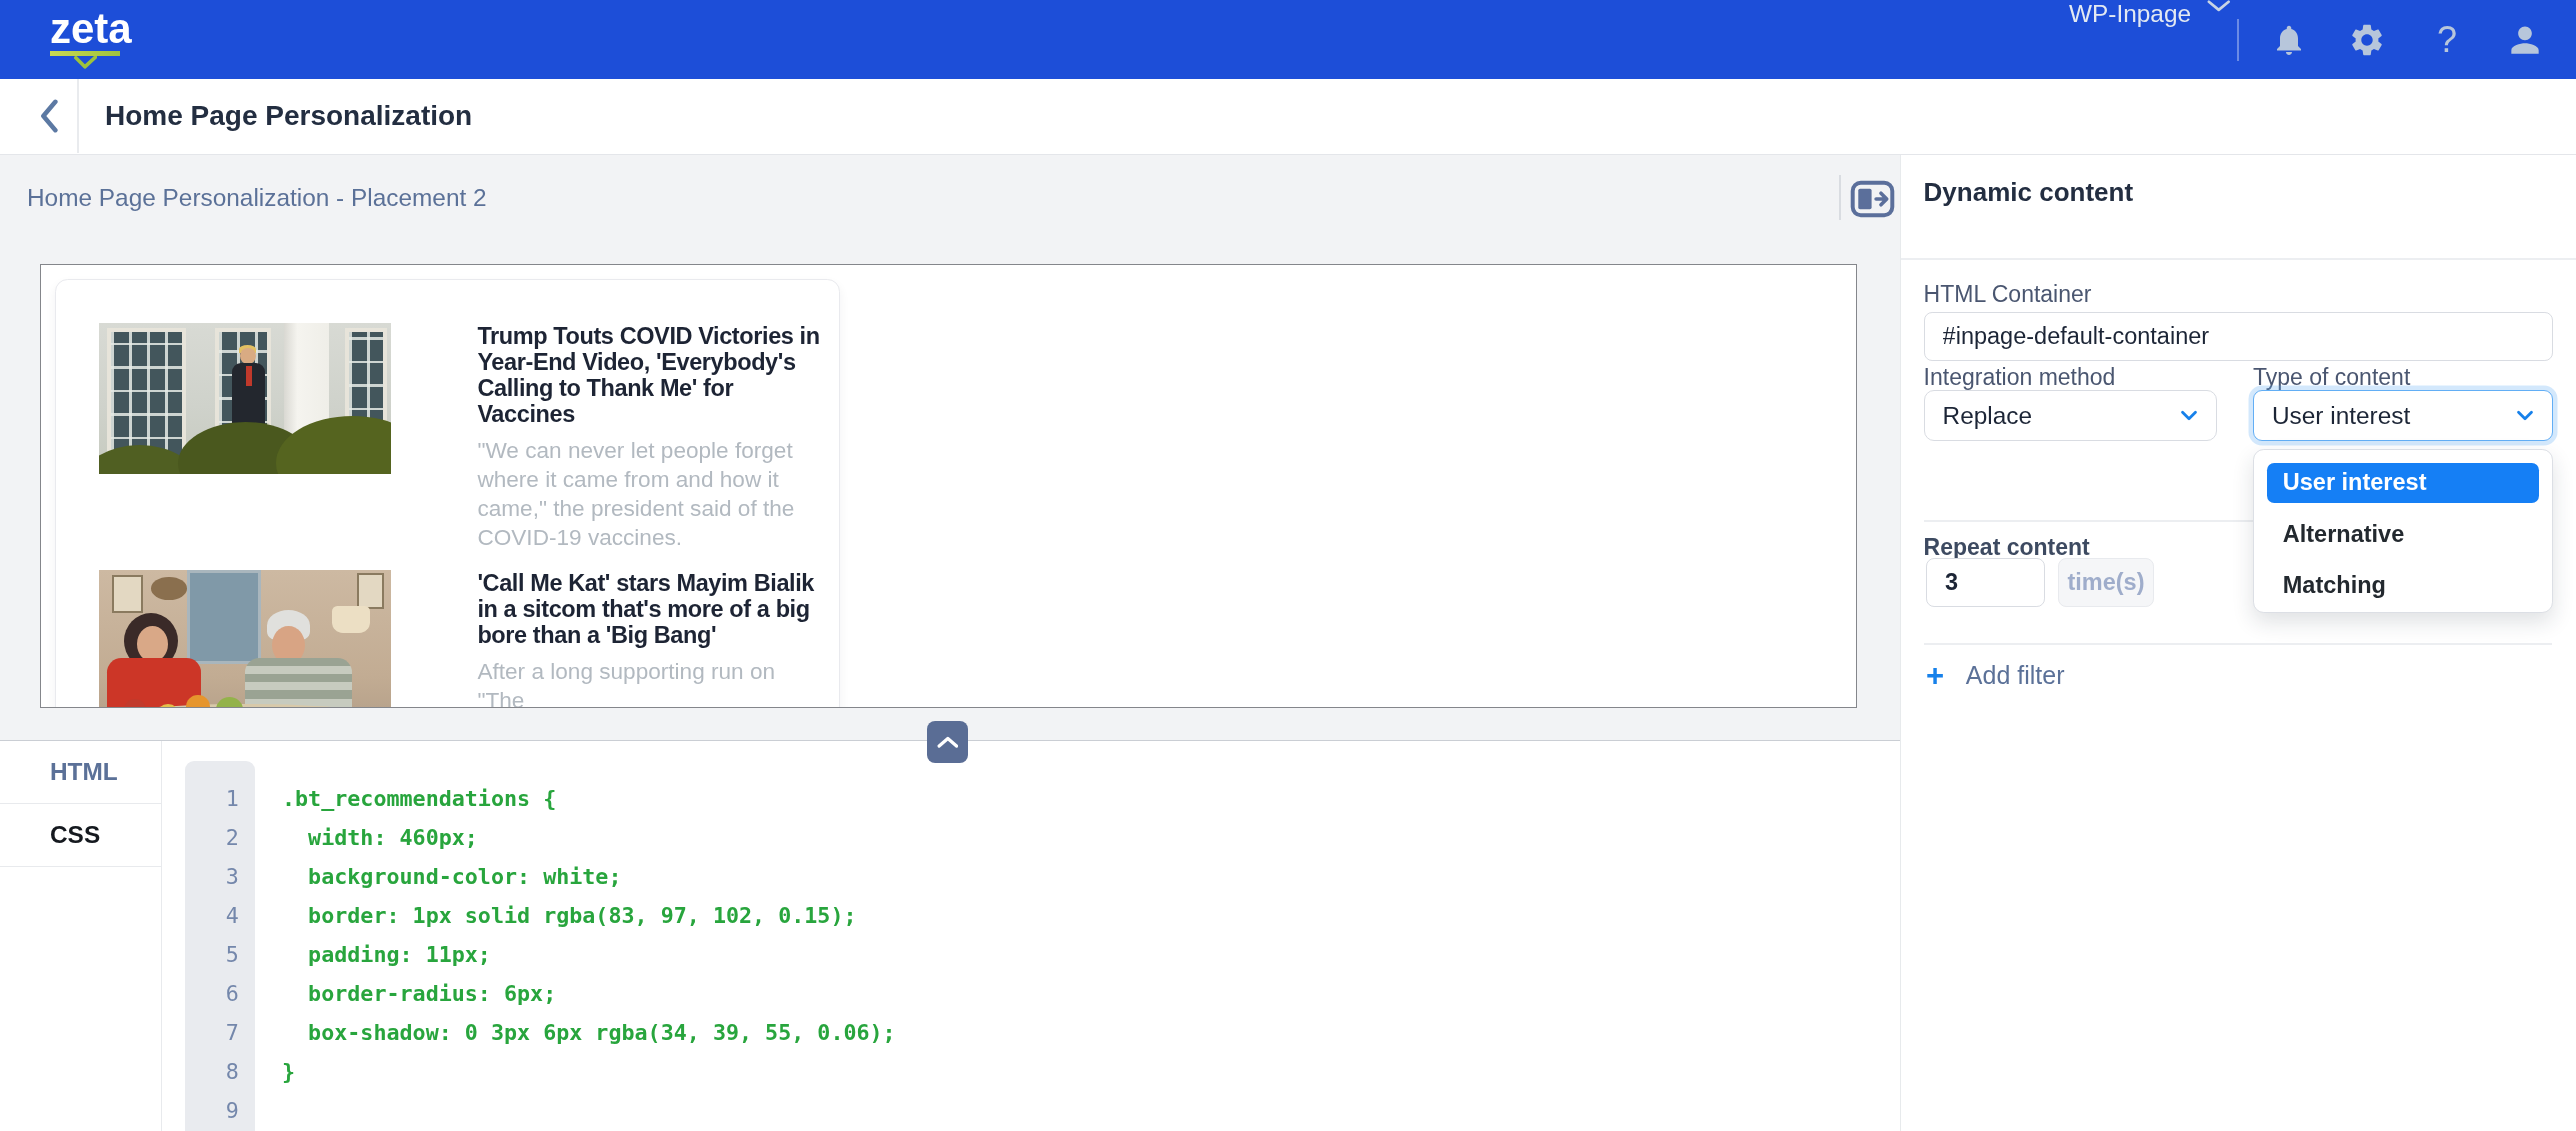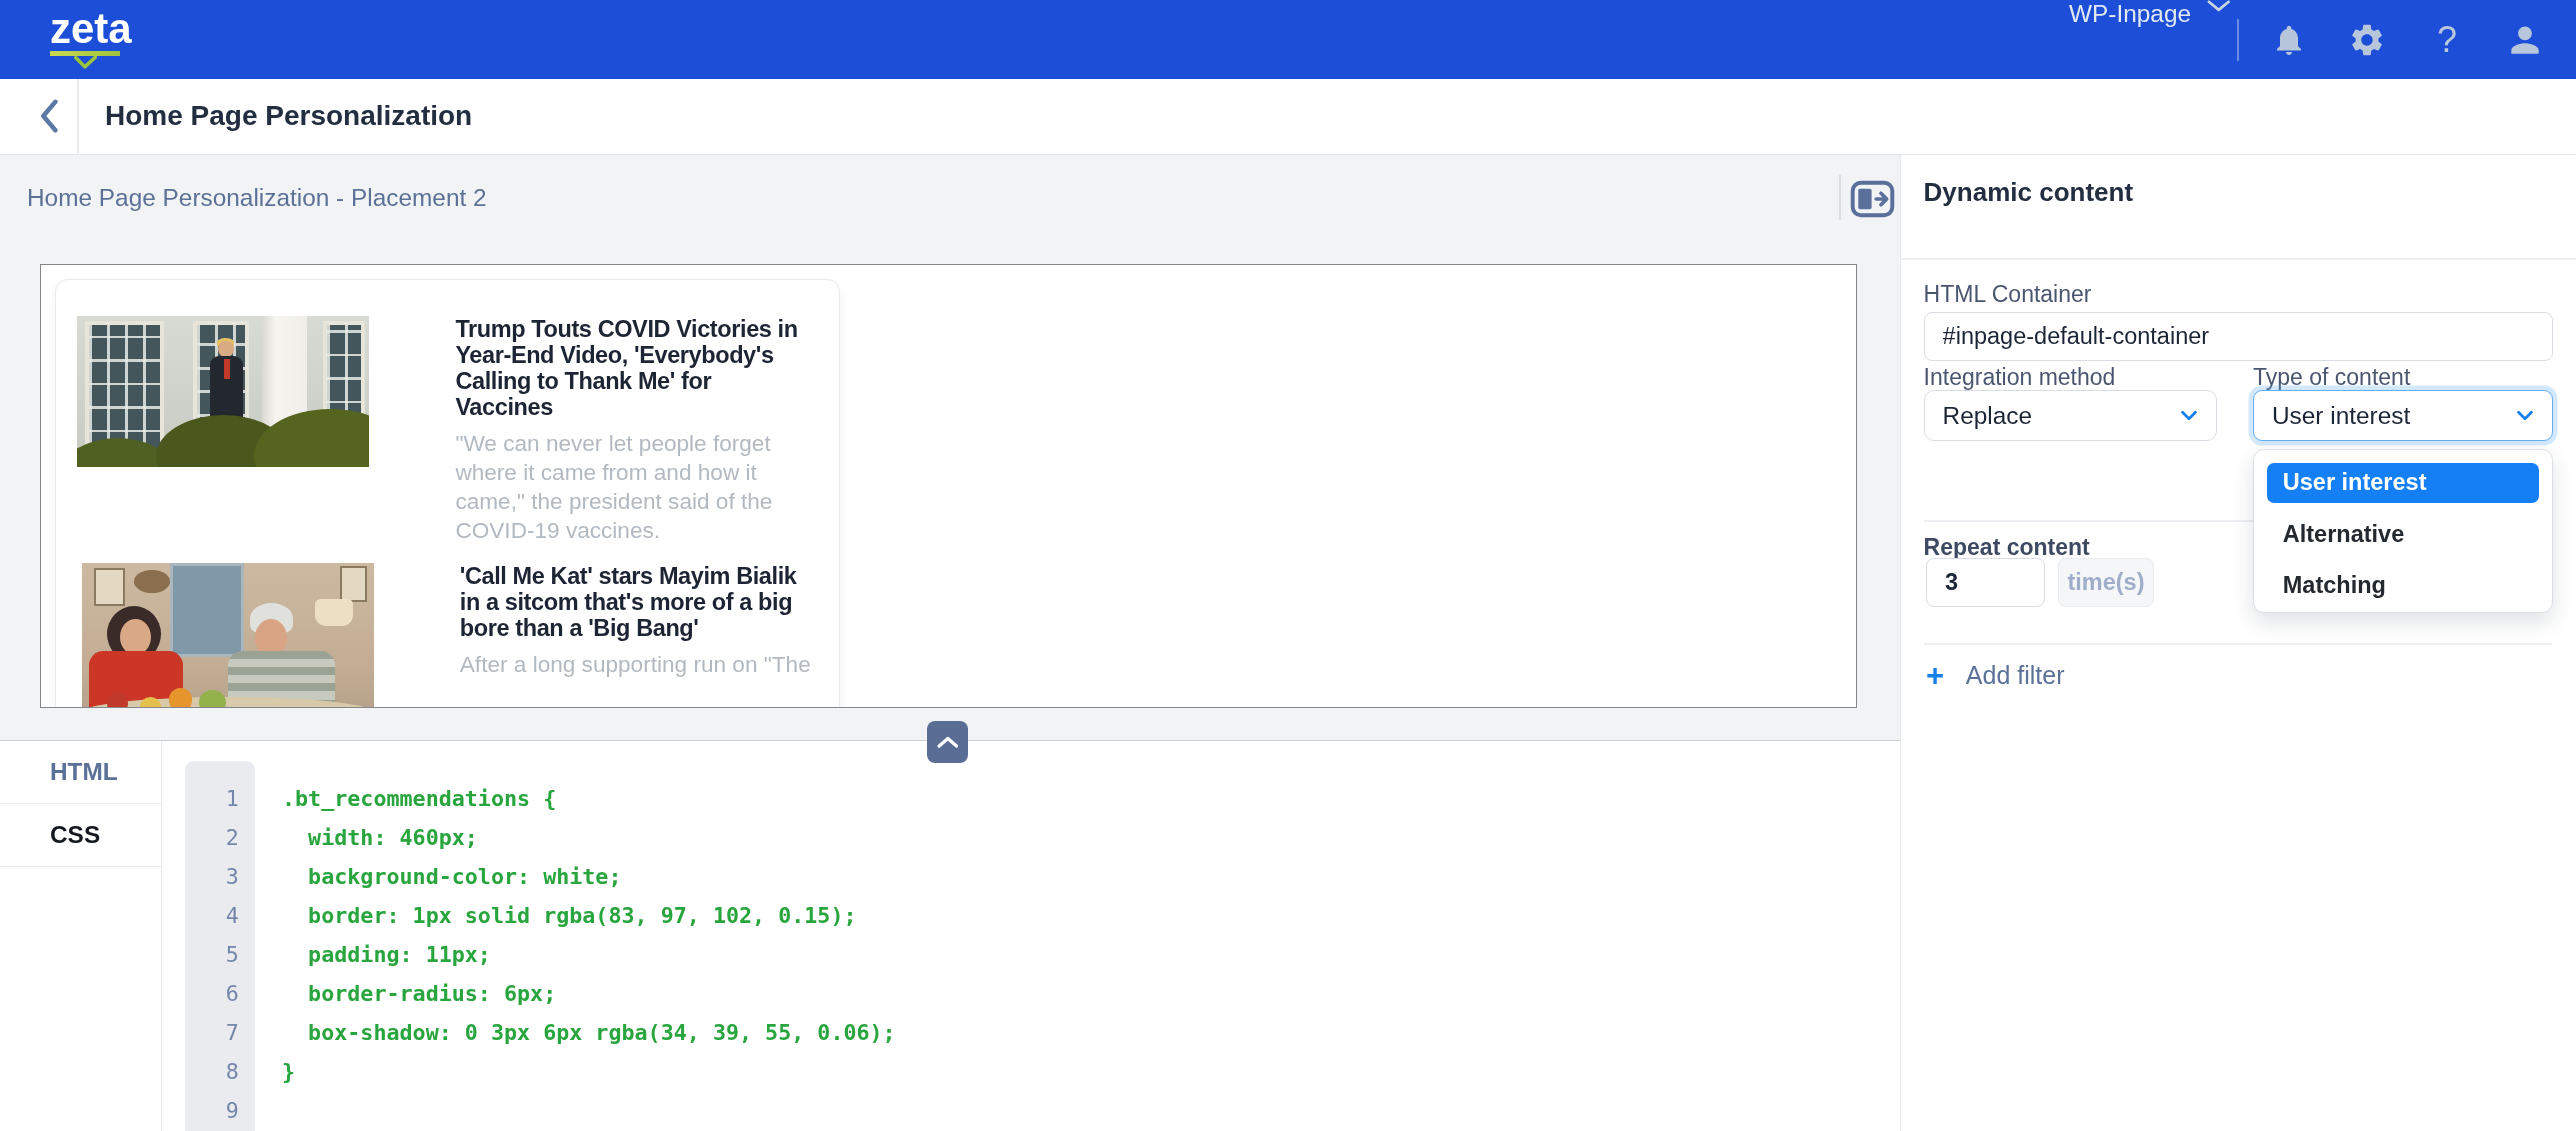--- a/index.html
+++ b/index.html
@@ -36,21 +36,21 @@
   .main-area { position:absolute; left:0; top:155px; width:2576px; height:977px; background:#f2f3f5; }
 
   
   .placement-title { position:absolute; left:27px; top:173px; height:49px; display:flex; align-items:center; color:#5b7198; font-size:24.4px; font-weight:500; }
   .placement-vdiv { position:absolute; left:1839px; top:175px; width:1.8px; height:45px; background:#d9dce1; }
   .preview-toggle { position:absolute; left:1849px; top:179px; width:47px; height:40px; display:flex; align-items:center; justify-content:center; cursor:pointer; }
 
   
   .preview-panel { position:absolute; left:40px; top:264px; width:1817px; height:444px; background:#ffffff; border:1.8px solid #84868b; overflow:hidden; }
   .widget-card { position:absolute; left:14.4px; top:13.5px; width:785px; height:487px; background:#ffffff; border:1.8px solid #e9eaee; border-radius:12.6px; box-shadow:0 5.4px 10.8px rgba(34,39,55,0.06); overflow:hidden; }
-  .article { position:absolute; left:21px; right:16.2px; display:flex; }
+  .article { position:absolute; left:43px; right:16.2px; display:flex;margin-top:7px; }
   .article.a1 { top:36px; }
   .article.a2 { top:283px;justify-content:center; }
   .article-img { width:292px; height:151px; flex:0 0 292px; position:relative; overflow:hidden; }
   .article-body { margin-left:86px; width:359px; }
   .article-headline { color:#1d2434; font-size:23.5px; line-height:26px; font-weight:800; letter-spacing:-0.4px; cursor:pointer; }
   .article-excerpt { margin-top:9px; color:#b2b9c0; font-size:22.6px; line-height:29px; font-weight:400; }
 
   
   .ph1 { background:linear-gradient(180deg,#d8dad4 0%, #cfd2cb 55%, #c6cabf 100%); }
   .ph1 .door { position:absolute; top:5.4px; background-color:#43565c;

